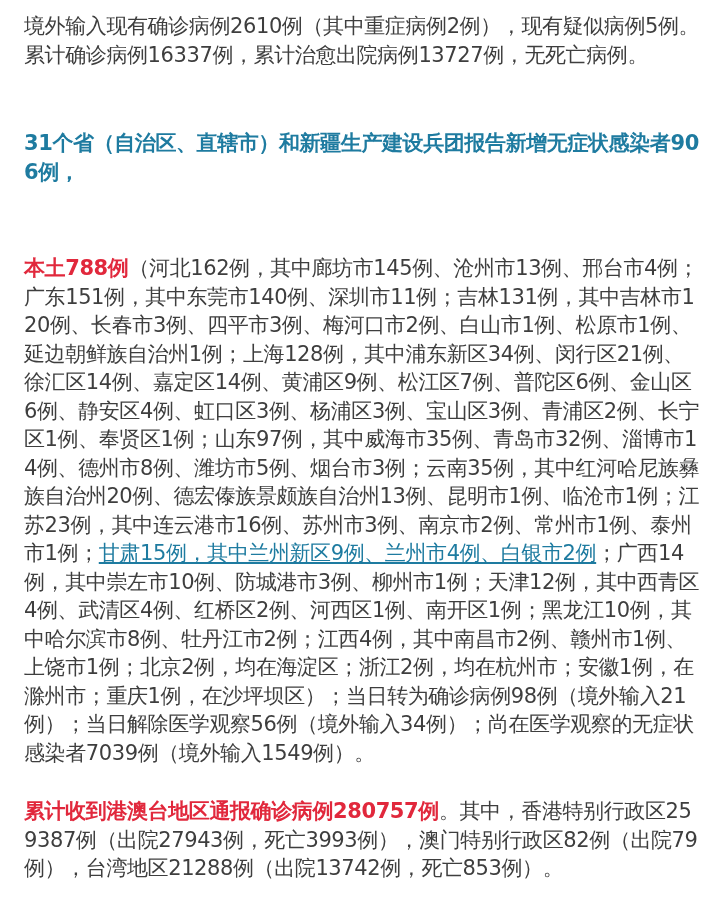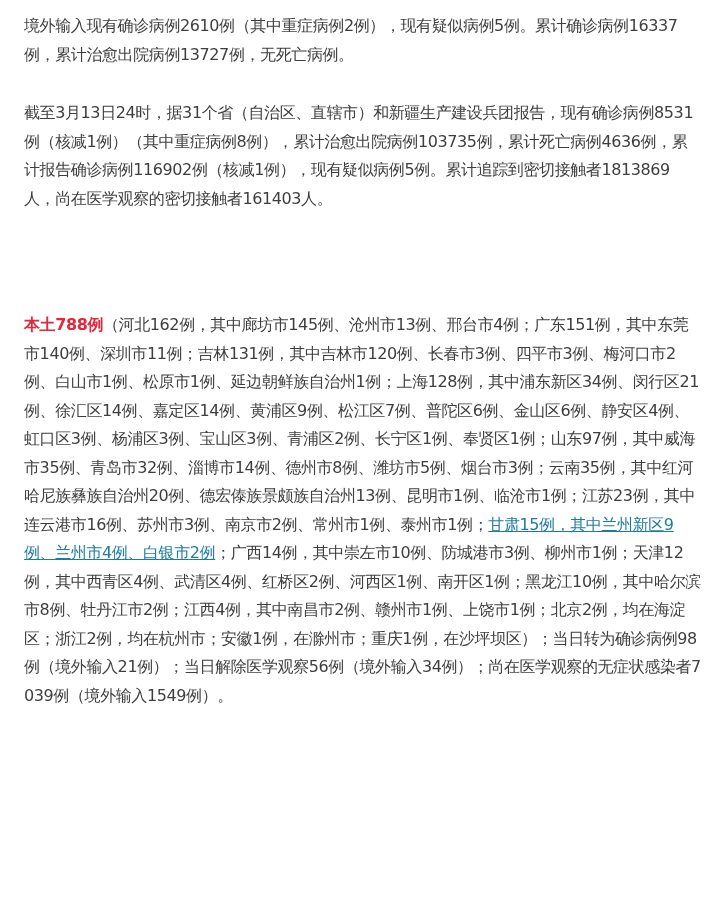--- a/index.html
+++ b/index.html
@@ -4,49 +4,50 @@
 <style>
   html, body { margin: 0; padding: 0; background: #ffffff; }
   body {
     width: 723px; height: 922px; overflow: hidden;
     font-family: "DejaVu Sans", "Liberation Sans", sans-serif;
     color: #3e3e3e;
   }
   .article { padding: 12px 22px 0 24px; }
   .para {
     margin: 0;
-    font-size: 16px;
+    font-size: 21px;
     line-height: 28.5px;
     letter-spacing: -0.4px;
     word-break: break-all;
   }
   .gap1 { height: 30px; }
   .gap2 { height: 34px; }
   .blue-bold { color: #1e7ba0; font-weight: bold; }
   .red-bold { color: #e1283c; font-weight: bold; margin-top: 8px; }
   .red-under { color: #e1283c; font-weight: bold; text-decoration: underline; }
   .blue-link { color: #1e7ba0; font-weight: normal; text-decoration: underline; cursor: pointer; margin-top: 32px; }
 </style>
 </head>
 <body>
 
 <div class="article">
 
   <p class="para">境外输入现有确诊病例2610例（其中重症病例2例），现有疑似病例5例。累计确诊病例16337例，累计治愈出院病例13727例，无死亡病例。</p>
 
   <div class="gap1"></div>
 
-  <p class="para">截至3月13日24时，据31个省（自治区、直辖市）和新疆生产建设兵团报告，现有确诊病例8531例（核减1例）（其中重症病例8例），累计治愈出院病例103735例，累计死亡病例4636例，累计报告确诊病例116902例（核减1例），现有疑似病例5例。累计追踪到密切接触者1813869人，尚在医学观察的密切接触者161403人。</p>
 
   <div class="gap1"></div>
 
+  <p class="para blue-bold">31个省（自治区、直辖市）和新疆生产建设兵团报告新增无症状感染者906例，</p>
 
   <div class="gap2"></div>
 
 
   <div class="gap2"></div>
 
   <p class="para"><span class="red-bold">本土788例</span><span>（河北162例，其中廊坊市145例、沧州市13例、邢台市4例；广东151例，其中东莞市140例、深圳市11例；吉林131例，其中吉林市120例、长春市3例、四平市3例、梅河口市2例、白山市1例、松原市1例、延边朝鲜族自治州1例；上海128例，其中浦东新区34例、闵行区21例、徐汇区14例、嘉定区14例、黄浦区9例、松江区7例、普陀区6例、金山区6例、静安区4例、虹口区3例、杨浦区3例、宝山区3例、青浦区2例、长宁区1例、奉贤区1例；山东97例，其中威海市35例、青岛市32例、淄博市14例、德州市8例、潍坊市5例、烟台市3例；云南35例，其中红河哈尼族彝族自治州20例、德宏傣族景颇族自治州13例、昆明市1例、临沧市1例；江苏23例，其中连云港市16例、苏州市3例、南京市2例、常州市1例、泰州市1例；</span><span class="blue-link">甘肃15例，其中兰州新区9例、兰州市4例、白银市2例</span><span>；广西14例，其中崇左市10例、防城港市3例、柳州市1例；天津12例，其中西青区4例、武清区4例、红桥区2例、河西区1例、南开区1例；黑龙江10例，其中哈尔滨市8例、牡丹江市2例；江西4例，其中南昌市2例、赣州市1例、上饶市1例；北京2例，均在海淀区；浙江2例，均在杭州市；安徽1例，在滁州市；重庆1例，在沙坪坝区）；当日转为确诊病例98例（境外输入21例）；当日解除医学观察56例（境外输入34例）；尚在医学观察的无症状感染者7039例（境外输入1549例）。</span></p>
 
   <div class="gap1"></div>
 
+  <p class="para"><span class="red-bold">累计收到港澳台地区通报确诊病例280757例</span><span>。其中，香港特别行政区259387例（出院27943例，死亡3993例），澳门特别行政区82例（出院79例），台湾地区21288例（出院13742例，死亡853例）。</span></p>
 
 </div>
 
 </body></html>

